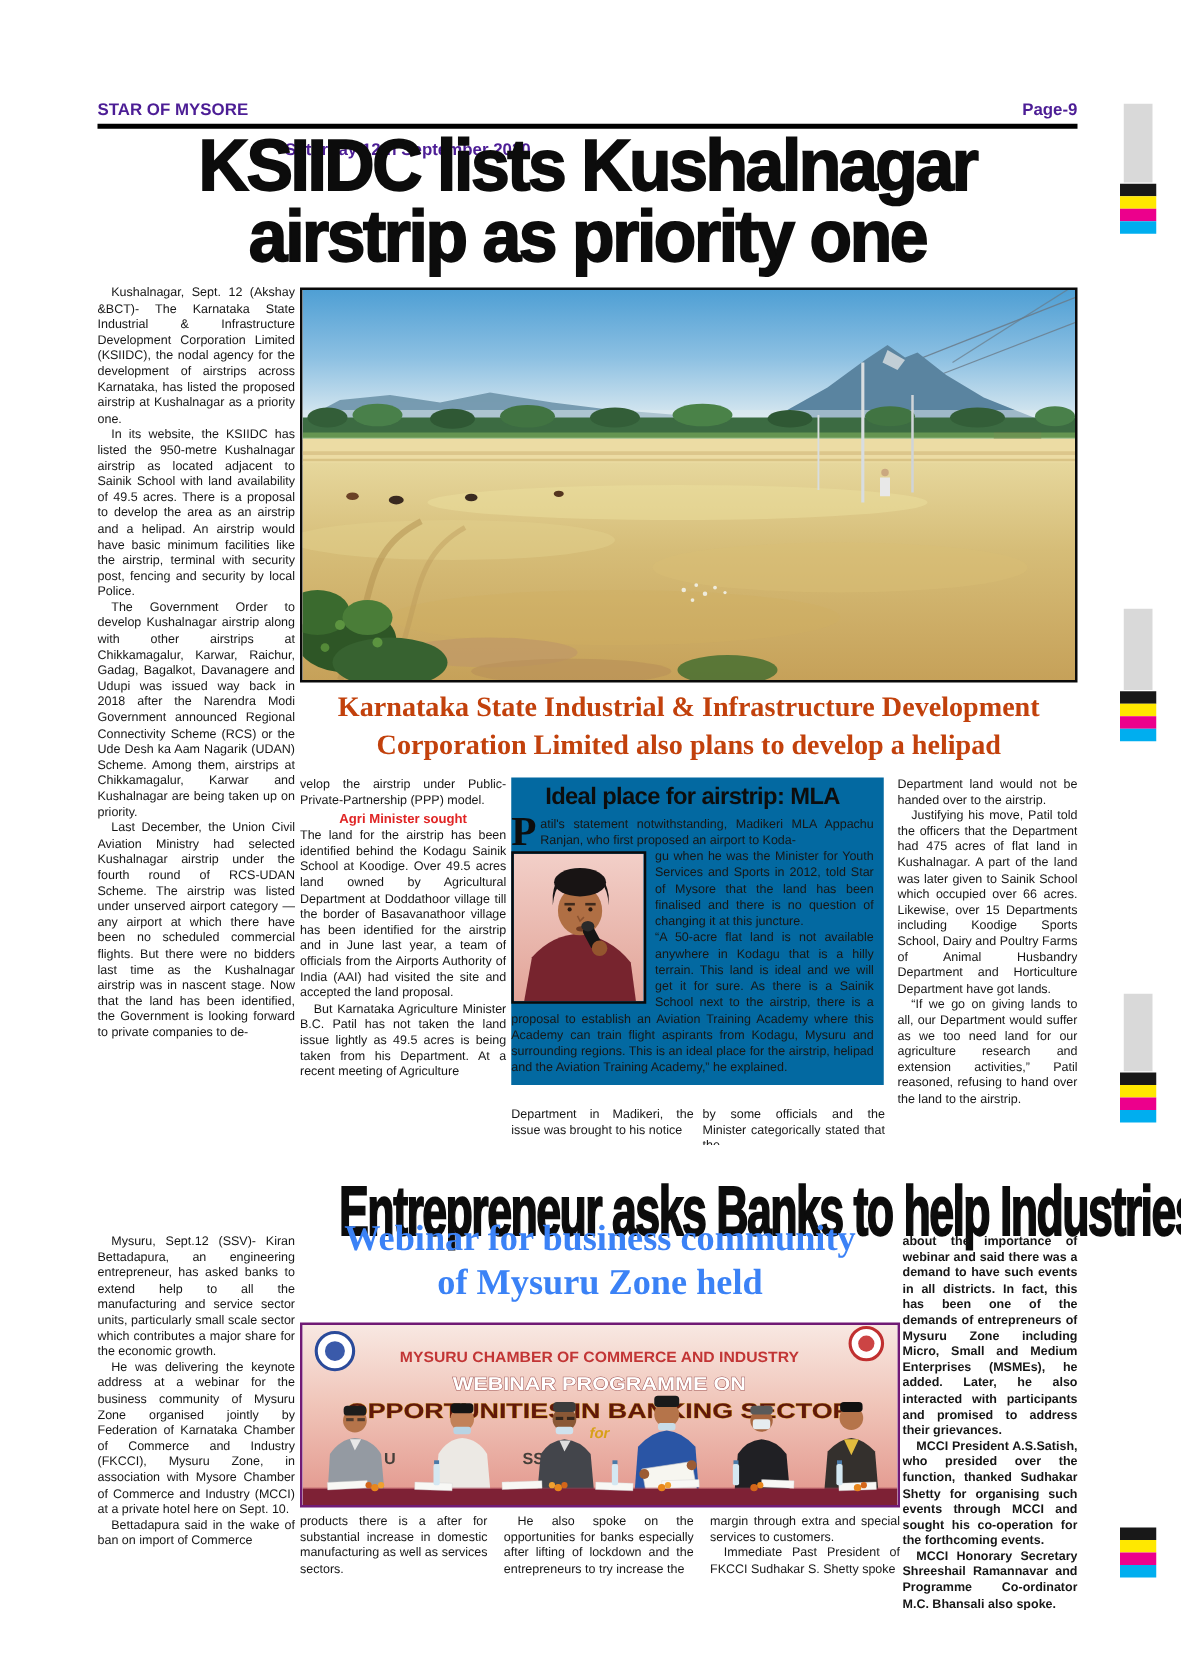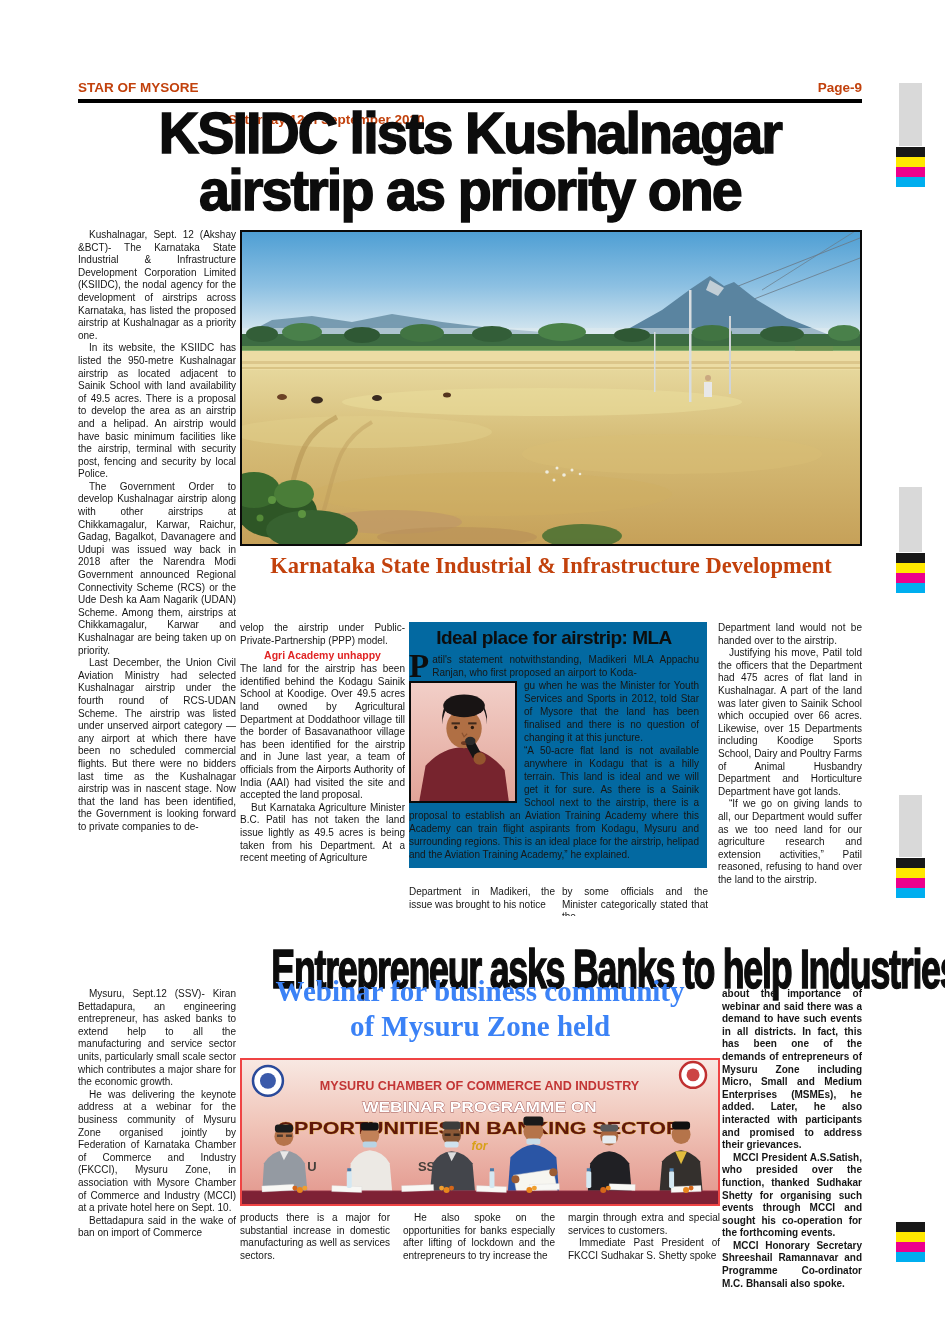--- a/index.html
+++ b/index.html
@@ -1,20 +1,20 @@
 <!DOCTYPE html>
 <html lang="en"><head>
 <meta charset="utf-8">
 <style>
   html,body { margin:0; padding:0; background:#ffffff; }
   .page { position:relative; width:945px; height:1337px; background:#fff;
           font-family:"Liberation Sans", sans-serif; color:#161616; overflow:hidden; }
 
   
-  .hdr { position:absolute; left:78px; top:80px; width:784px; height:18px; font-weight:bold; font-size:13.5px; color:#c2410c; }
+  .hdr { position:absolute; left:78px; top:80px; width:784px; height:18px; font-weight:bold; font-size:13.5px; color:#4c1d95; }
   .hdr .masthead { position:absolute; left:0; top:0; }
   .hdr .date { position:absolute; left:150px; top:0;margin-top:32px; }
   .hdr .pageno { position:absolute; right:0; top:0; }
   .hdr-rule { position:absolute; left:78px; top:99px; width:784px; height:4px; background:#000; }
 
   
   .headline1 { position:absolute; left:78px; top:104px; width:784px; text-align:center;
     font-size:58px; line-height:57px; font-weight:bold; letter-spacing:-2px; color:#0c0c0c;
     -webkit-text-stroke:1.5px #0c0c0c; transform:scaleX(0.96); transform-origin:center top; }
   .headline2 { position:absolute; left:78px; top:942px; width:784px; text-align:center; }
@@ -60,21 +60,21 @@
     font-size:33px; line-height:26px; padding-right:3px; color:#0d0d0d; }
   .mlaphoto { float:left; width:104px; height:118px; border:2px solid #0a0a0a;
     margin:2px 7px 2px 0; overflow:hidden; }
   .mlaphoto svg { display:block; width:100%; height:100%; }
 
   
   .subhead2 { position:absolute; left:240px; top:974px; width:480px; text-align:center;
     font-family:"Liberation Serif", serif; font-weight:bold; color:#3b82f6;
     font-size:29px; line-height:35px; }
   .photo2 { position:absolute; left:240px; top:1058px; width:480px; height:148px;
-    border:2px solid #ef4444; box-sizing:border-box; overflow:hidden; }
+    border:2px solid #701a75; box-sizing:border-box; overflow:hidden; }
   .photo2 svg { display:block; width:100%; height:100%; }
 
   
   .regbar { position:absolute; left:899px; width:23px; background:#d9d9d9; }
   .regset { position:absolute; left:896px; width:29px; }
   .regblock { width:29px; height:10px; }
 </style>
 </head>
 <body>
 
@@ -184,27 +184,28 @@
         <circle cx="30" cy="268" r="4" fill="#5c9440"></circle>
           <circle cx="60" cy="282" r="4" fill="#5c9440"></circle>
           <circle cx="18" cy="286" r="3.5" fill="#548a38"></circle>
         <ellipse cx="340" cy="304" rx="40" ry="12" fill="#3f6b2e" opacity="0.8"></ellipse>
       </g>
     </svg>
   </div>
 
   <div class="subhead1">
     <div>Karnataka State Industrial &amp; Infrastructure Development</div>
+    <div>Corporation Limited also plans to develop a helipad</div>
   </div>
 
   <div id="a1col2" class="coltext cont">
     <div class="coltext cont" style="position:static">
         <p>velop the airstrip under Public-Private-Partnership (PPP) model.</p>
       </div>
-    <div class="redsub">Agri Academy unhappy</div>
+    <div class="redsub">Agri Minister sought</div>
     <div class="coltext" style="position:static">
         <p>The land for the airstrip has been identified behind the Kodagu Sainik School at Koodige. Over 49.5 acres land owned by Agricultural Department at Doddathoor village till the border of Basavanathoor village has been identified for the airstrip and in June last year, a team of officials from the Airports Authority of India (AAI) had visited the site and accepted the land proposal.</p>
         <p>But Karnataka Agriculture Minister B.C. Patil has not taken the land issue lightly as 49.5 acres is being taken from his Department. At a recent meeting of Agriculture</p>
       </div>
   </div>
 
   <div class="mlabox">
     <div class="boxtitle">Ideal place for airstrip: MLA</div>
     <div class="boxtext">
       <p><span class="dropcap">P</span><span>atil's statement notwithstanding, Madikeri MLA Appachu Ranjan, who first proposed an airport to Koda-</span></p>
@@ -374,21 +375,21 @@
           <circle cx="362" cy="131" r="3" fill="#d4661a"></circle>
             <circle cx="367" cy="129" r="2.5" fill="#e8861c"></circle>
           <circle cx="445" cy="131" r="3" fill="#e8861c"></circle>
             <circle cx="450" cy="129" r="2.5" fill="#d4661a"></circle>
         </g>
       </g>
     </svg>
   </div>
 
   <div id="a2bA" class="coltext cont">
-      <p>products there is a major for substantial increase in domestic manufacturing as well as services sectors.</p>
+      <p>products there is a after for substantial increase in domestic manufacturing as well as services sectors.</p>
     </div>
   <div id="a2bB" class="coltext">
       <p>He also spoke on the opportunities for banks especially after lifting of lockdown and the entrepreneurs to try increase the</p>
     </div>
   <div id="a2bC" class="coltext cont">
       <p>margin through extra and special services to customers.</p>
       <p>Immediate Past President of FKCCI Sudhakar S. Shetty spoke</p>
     </div>
 
   <div id="a2col4" class="coltext cont">

